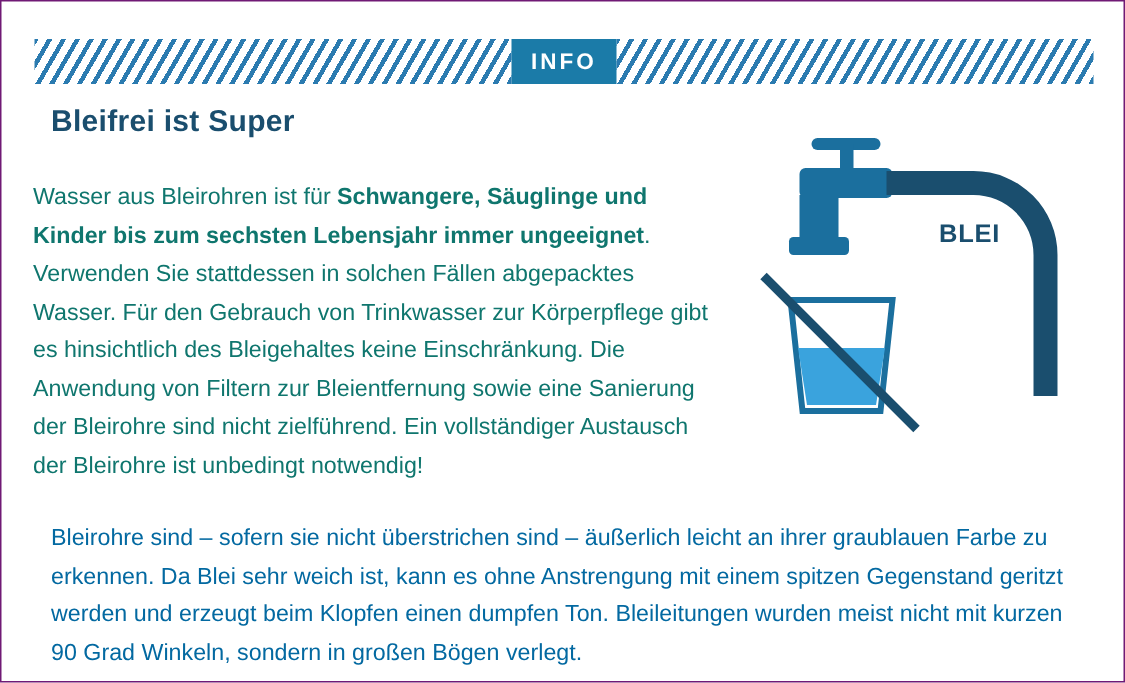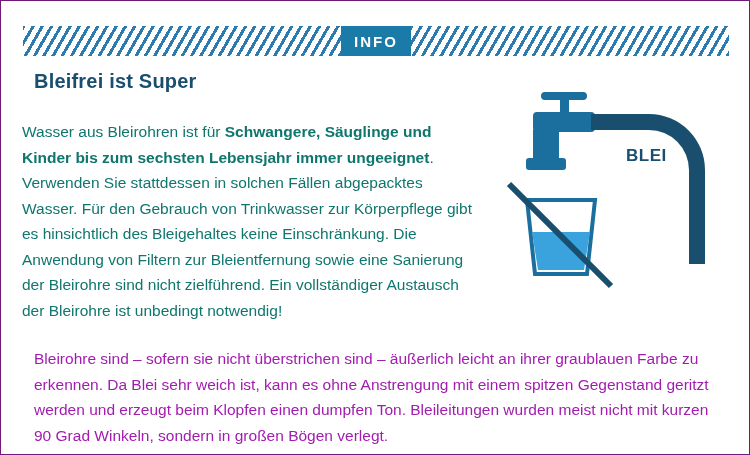--- a/index.html
+++ b/index.html
@@ -82,21 +82,21 @@
   #para1 b { font-weight: bold; }
 
   
   #para2 {
     position: absolute;
     left: 33px;
     top: 345px;
     width: 686px;
     font-size: 15.5px;
     line-height: 25.5px;
-    color: #a21caf;
+    color: #0369a1;
   }
 
   
   #illustration {
     position: absolute;
     left: 498px;
     top: 85px;
     width: 230px;
     height: 205px;
   }

